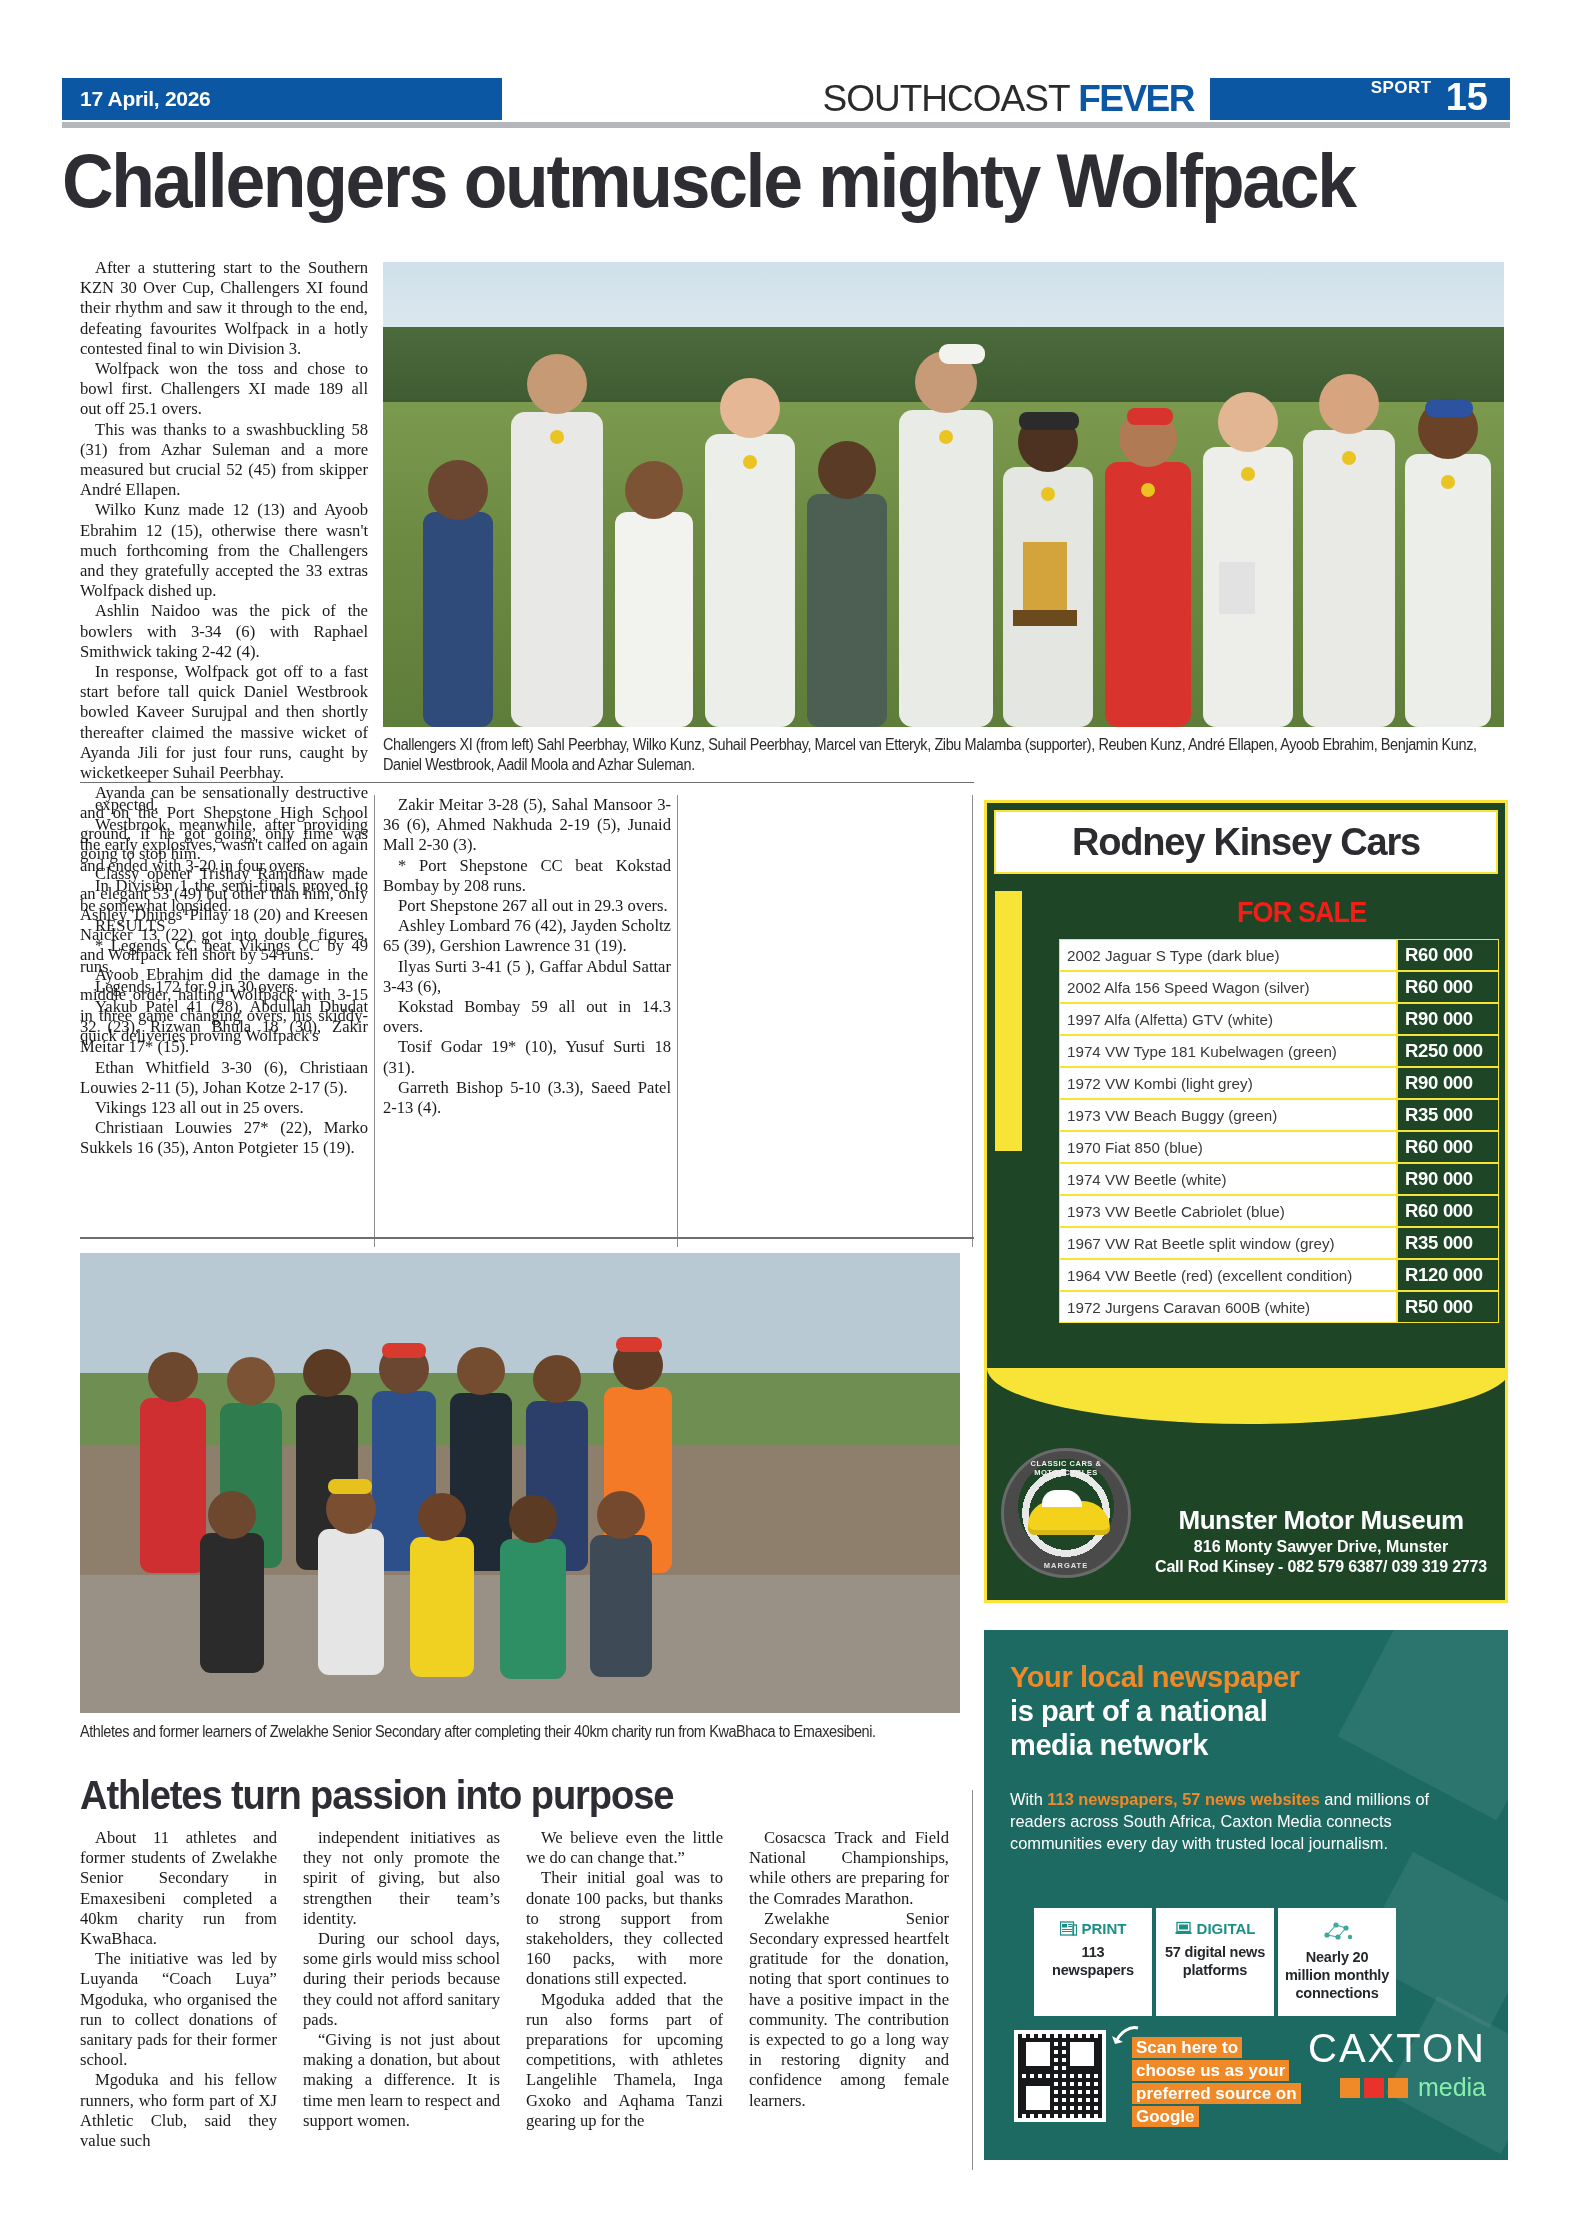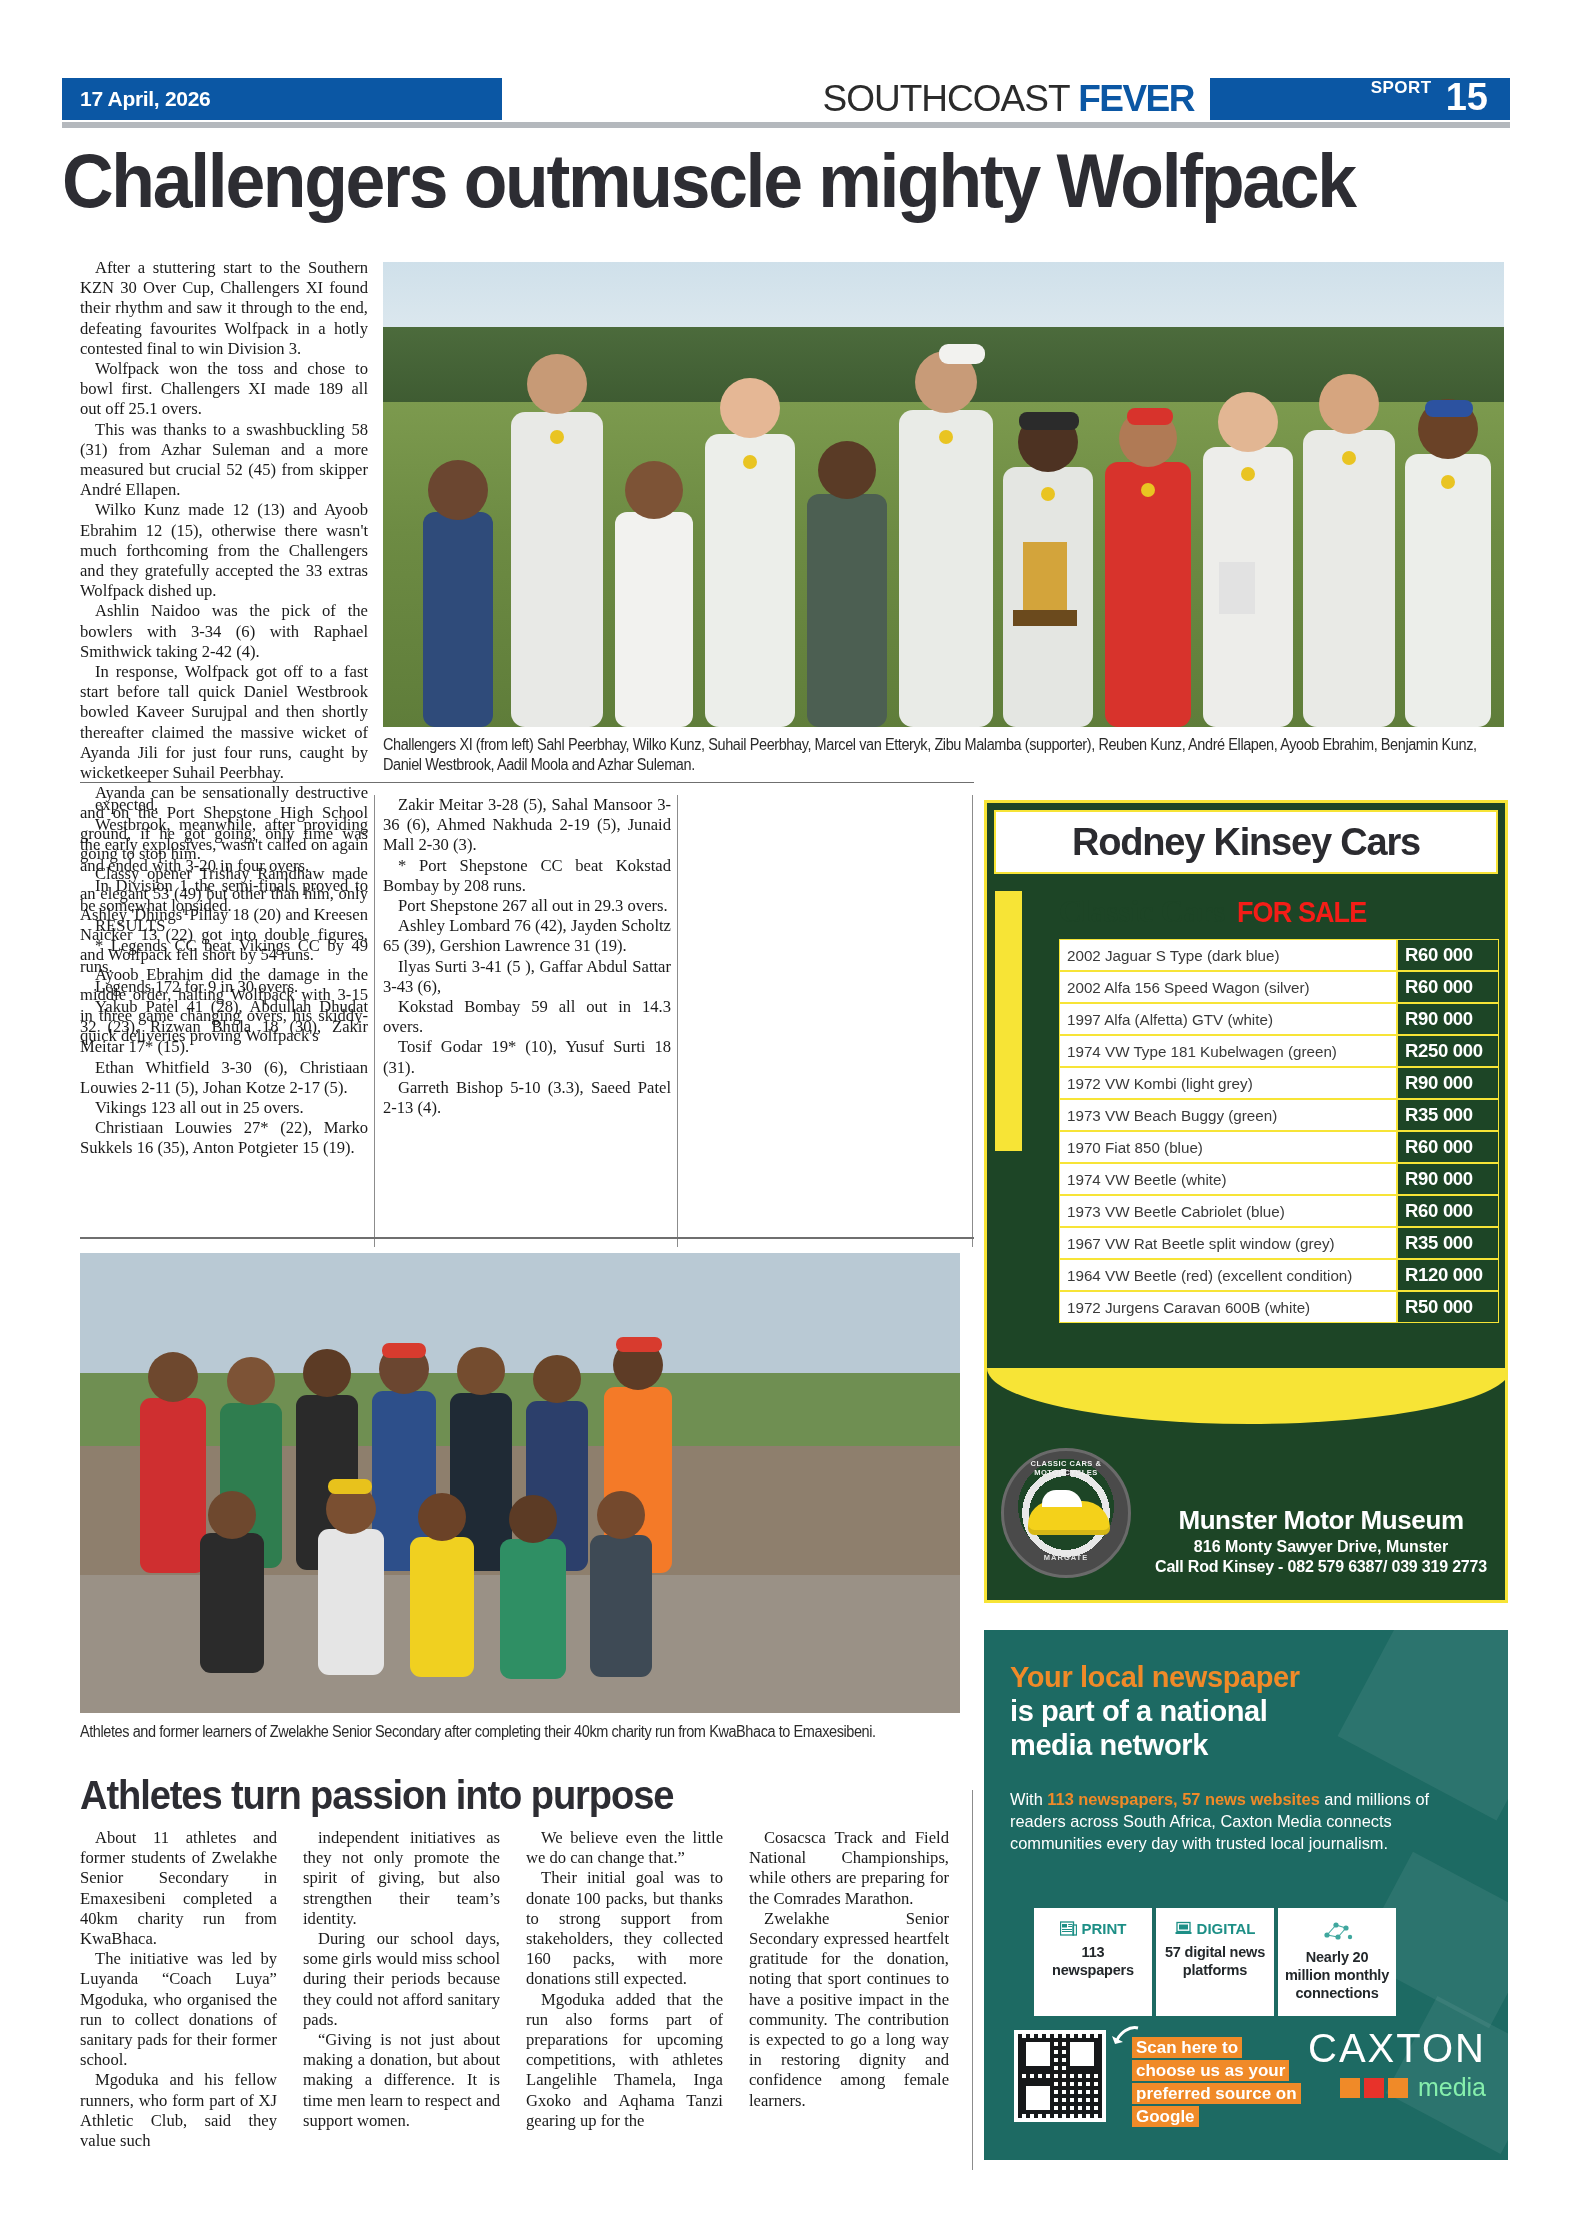--- a/index.html
+++ b/index.html
@@ -75,21 +75,21 @@
   .ad1-foot{position:absolute;left:0;bottom:0;width:524px;height:176px;background:#1d4526;}
   .ad1-logo{position:absolute;left:14px;bottom:22px;width:130px;height:130px;border-radius:50%;
             background:radial-gradient(circle at 50% 45%,#1d4526 0 52%,#4a4a4a 52% 100%);
             border:3px solid #6a6a6a;box-sizing:border-box;overflow:hidden;}
   .logo-ring{position:absolute;inset:0;border-radius:50%;
              background:conic-gradient(#2f2f2f 0 6deg,#e8e8e8 6deg 12deg);
              -webkit-mask:radial-gradient(circle,transparent 0 42%,#000 42% 50%,transparent 50%);
                      mask:radial-gradient(circle,transparent 0 42%,#000 42% 50%,transparent 50%);}
   .logo-txt-top{position:absolute;left:0;right:0;top:8px;text-align:center;font-family:"Liberation Sans",sans-serif;
                 font-size:7.5px;font-weight:bold;color:#f1f1f1;letter-spacing:0.5px;}
-  .logo-txt-bot{position:absolute;left:0;right:0;bottom:13px;text-align:center;font-family:"Liberation Sans",sans-serif;
+  .logo-txt-bot{position:absolute;left:0;right:0;bottom:5px;text-align:center;font-family:"Liberation Sans",sans-serif;
                 font-size:7.5px;font-weight:bold;color:#e2e2e2;letter-spacing:1px;}
   .logo-car{position:absolute;left:24px;top:50px;width:82px;height:34px;background:#f4d11a;
             border-radius:26px 30px 7px 7px;box-shadow:inset 0 -5px 0 rgba(0,0,0,.12);}
   .logo-car:before{content:"";position:absolute;left:14px;top:-11px;width:40px;height:17px;background:#fff;border-radius:14px 16px 0 0;}
   .ad1-foot-txt{position:absolute;left:158px;bottom:24px;width:352px;text-align:center;color:#fff;
                 font-family:"Liberation Sans",sans-serif;}
   .ad1-foot-txt .l1{font-size:26px;font-weight:bold;letter-spacing:-0.4px;}
   .ad1-foot-txt .l2{font-size:16px;font-weight:bold;margin-top:2px;}
   .ad1-foot-txt .l3{font-size:16px;font-weight:bold;margin-top:2px;letter-spacing:-0.2px;}
 

